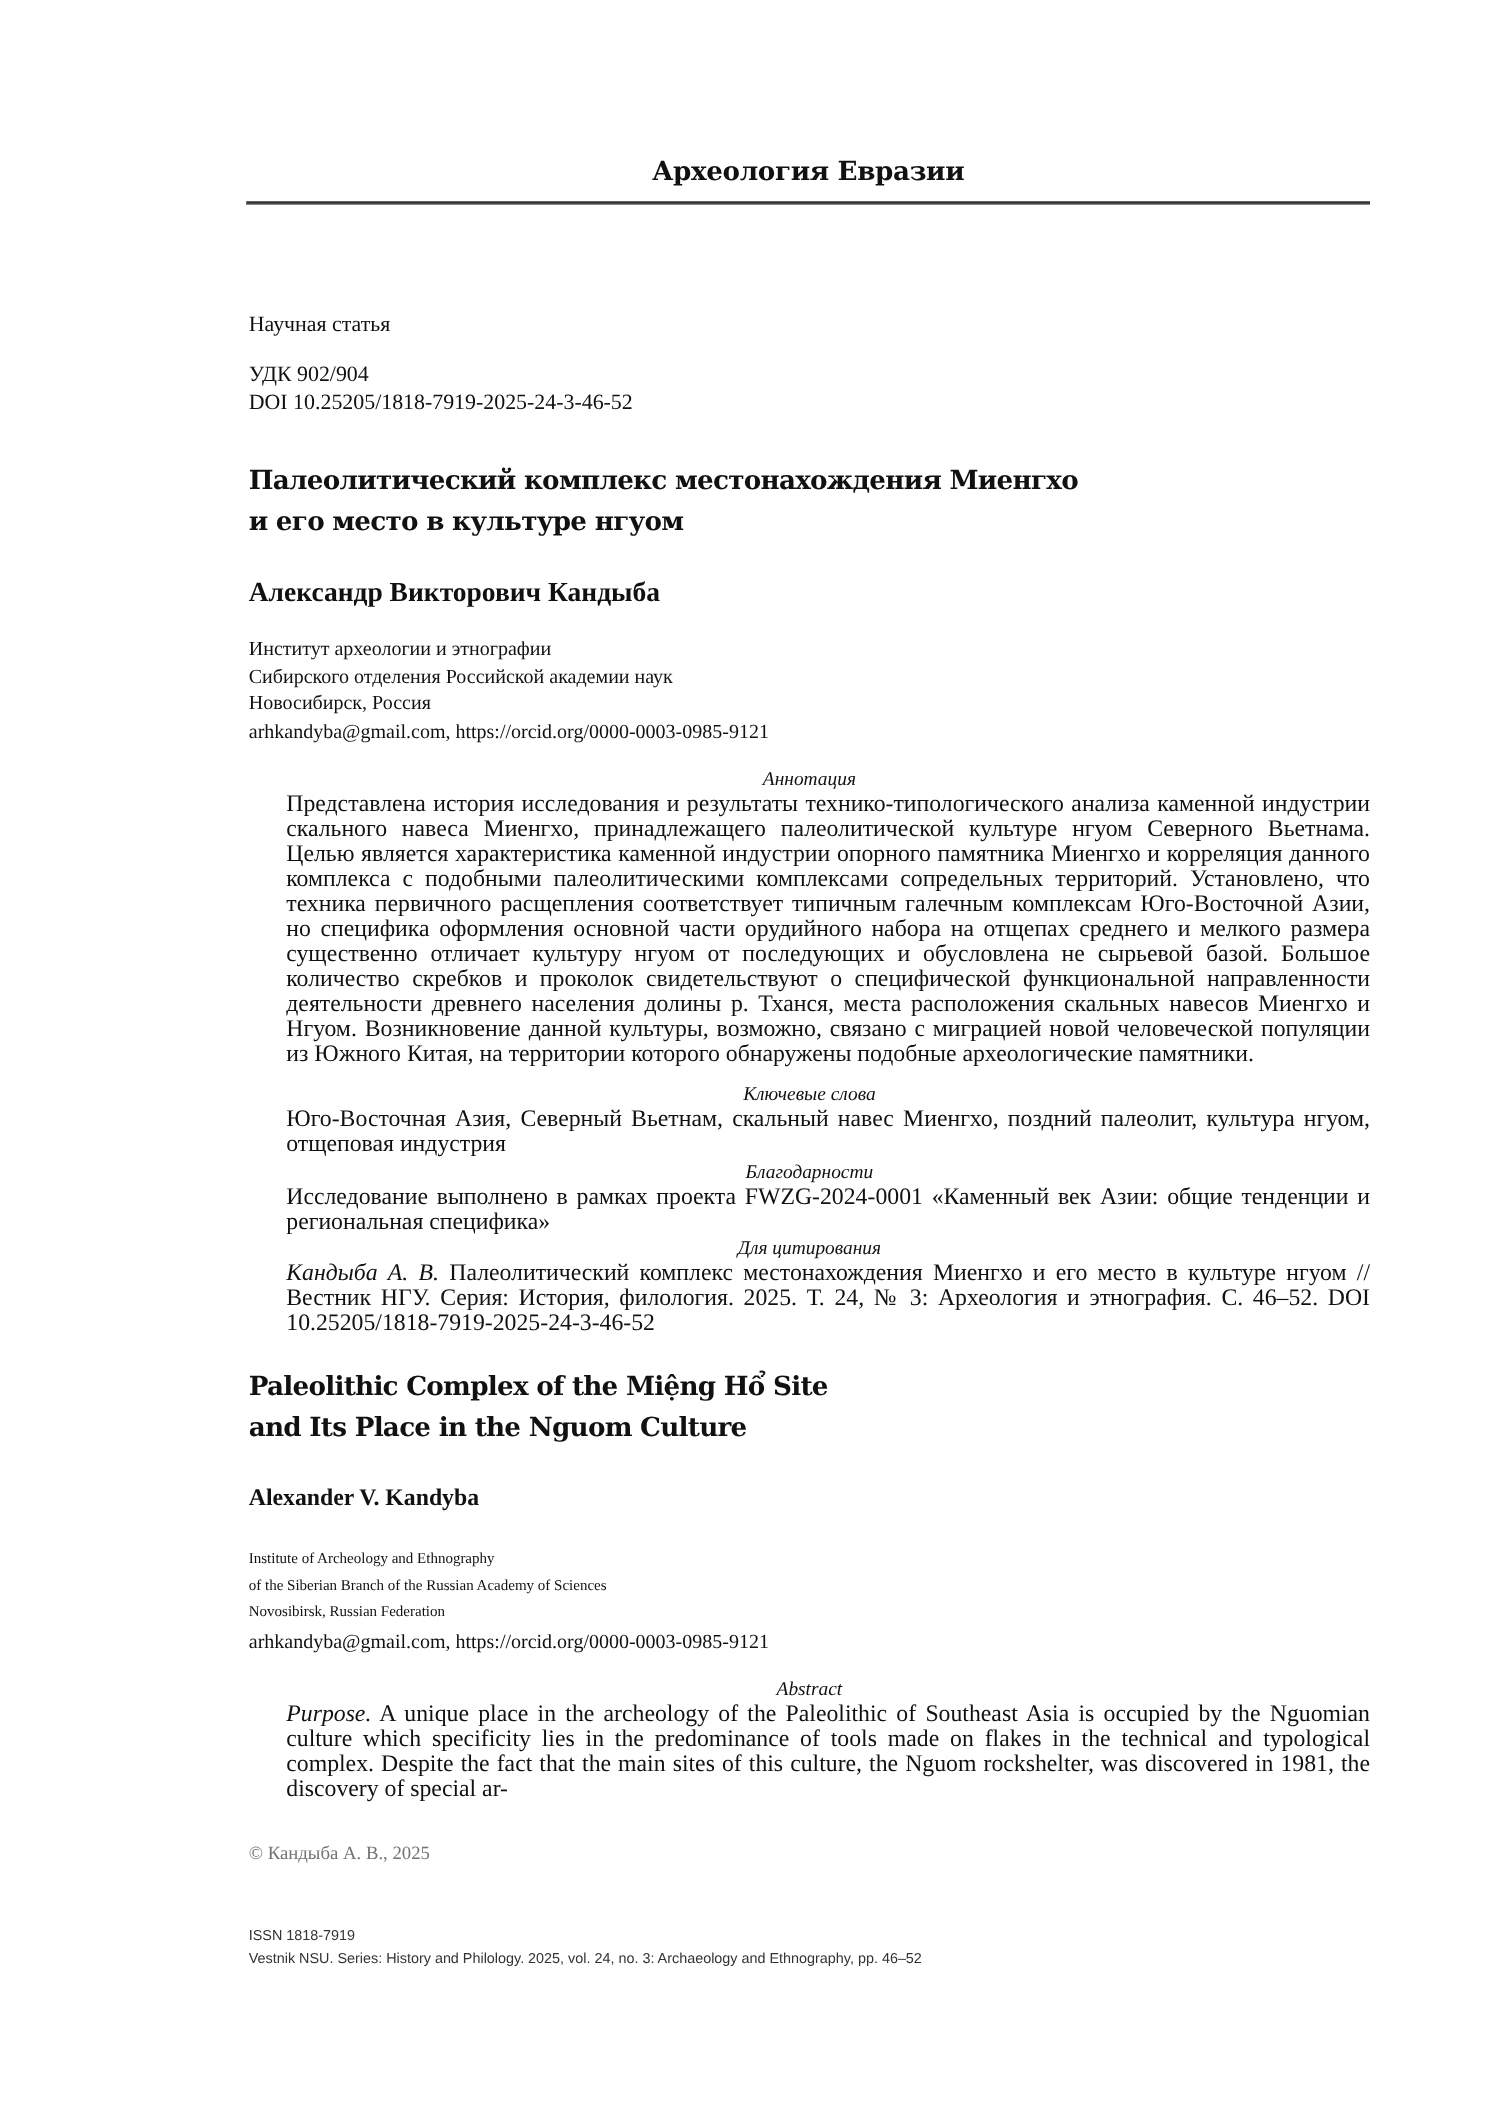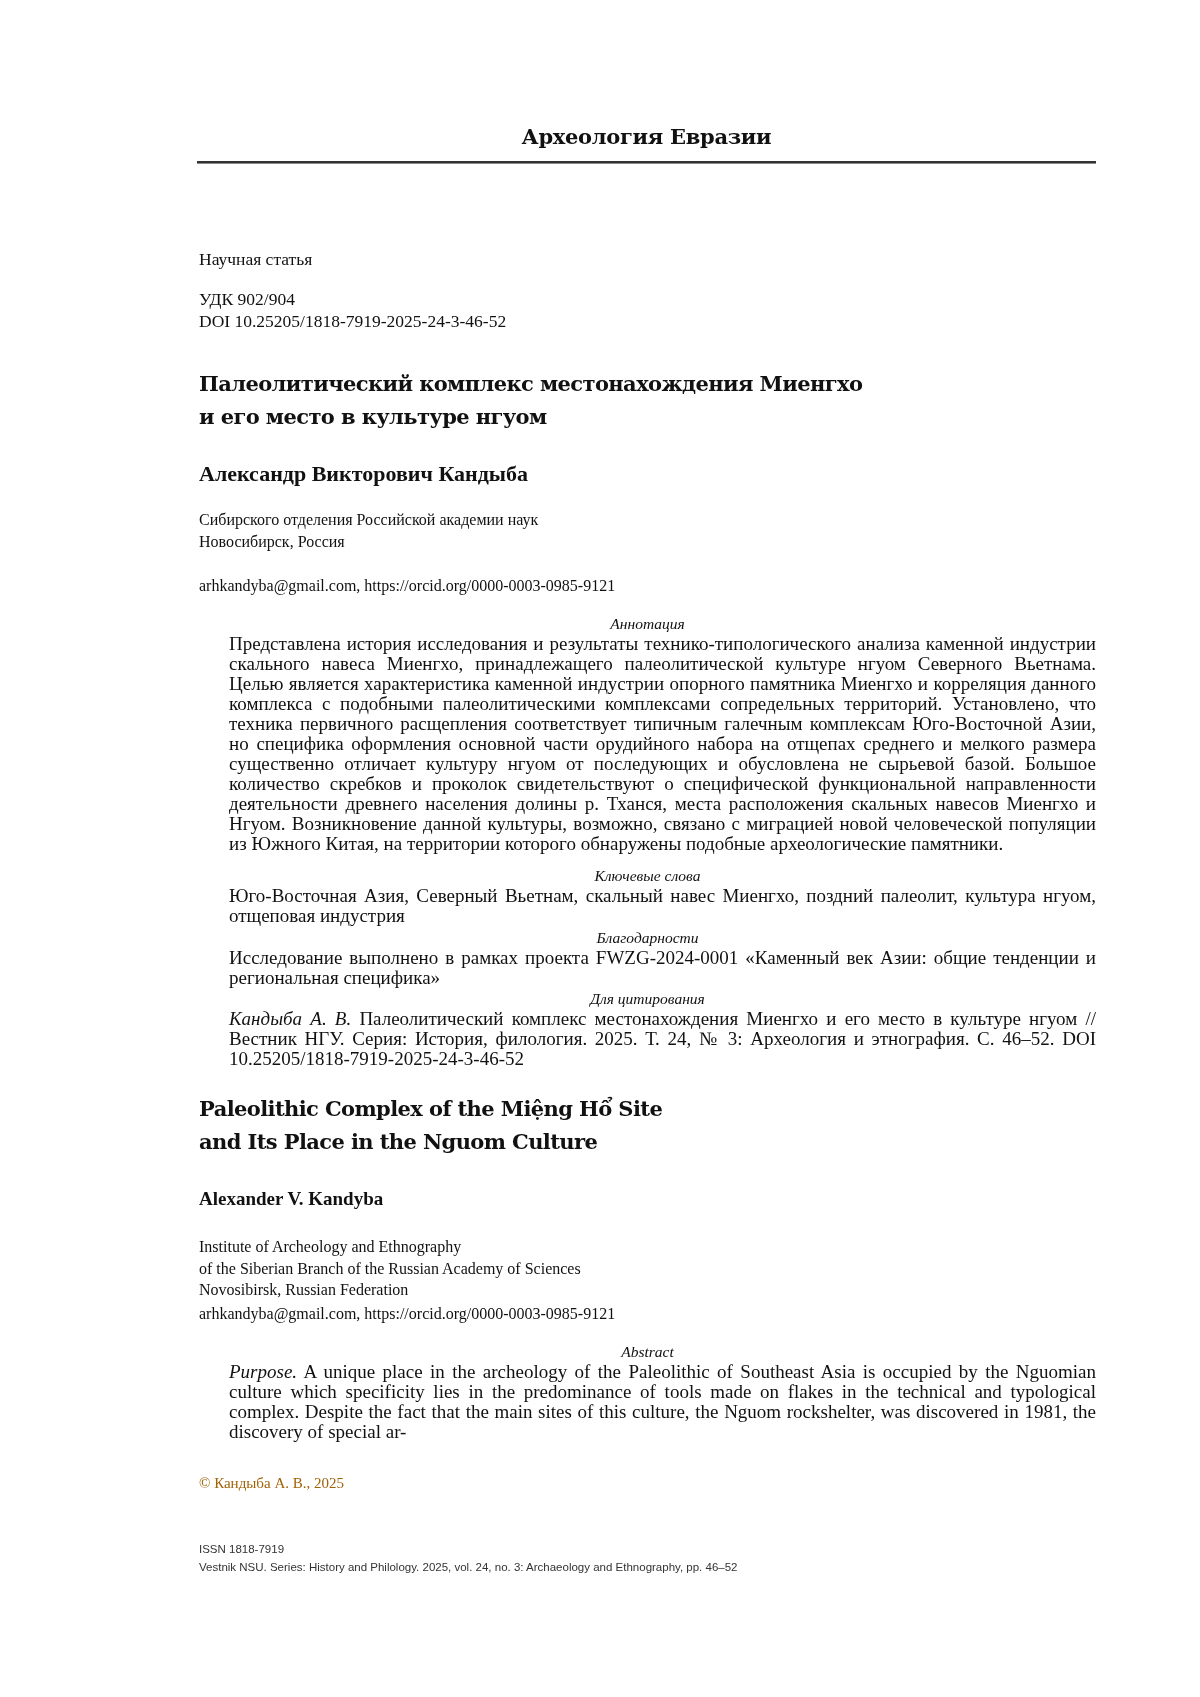--- a/index.html
+++ b/index.html
@@ -25,25 +25,25 @@
   .section-label { font-style: italic; font-size: 15.5px; line-height: 20px; text-align: center; }
   .section-body { padding-left: 30px; font-size: 19px; line-height: 20px; text-align: justify; }
 
   .annot { top: 614px; }
   .kw { top: 866px; }
   .ack { top: 928px; }
   .cite { top: 989px; }
 
   .title-en { top: 1092px; font-family: "DejaVu Serif", serif; font-weight: bold; font-size: 21px; line-height: 33px; letter-spacing: -0.6px; }
   .author-en { top: 1188px; font-family: "Liberation Serif", serif; font-weight: bold; font-size: 19px; }
-  .affil-en { top: 1236px; font-size: 16px; line-height: 21.5px; }
+  .affil-en { top: 1236px; font-size: 12px; line-height: 21.5px; }
   .contact-en { top: 1305px; font-size: 16px; }
   .abstract { top: 1342px; }
 
-  .copyright { top: 1475px; font-size: 15px; color: #a16207; }
+  .copyright { top: 1475px; font-size: 15px; color: #737373; }
   .footer { top: 1540px; font-size: 11.5px; line-height: 18px; color: #333; font-family: Liberation Sans, sans-serif; }
 
   .italic { font-style: italic; }
   .line { display: block; }
 </style>
 </head>
 <body>
 
 <div class="page">
 
@@ -55,20 +55,21 @@
   <div class="block small-line doi">DOI 10.25205/1818-7919-2025-24-3-46-52</div>
 
   <div class="block title-ru">
     <span class="line">Палеолитический комплекс местонахождения Миенгхо</span>
     <span class="line">и его место в культуре нгуом</span>
   </div>
 
   <div class="block author-ru">Александр Викторович Кандыба</div>
 
   <div class="block affil">
+    <span class="line">Институт археологии и этнографии</span>
     <span class="line">Сибирского отделения Российской академии наук</span>
     <span class="line">Новосибирск, Россия</span>
   </div>
   <div class="block contact-ru">arhkandyba@gmail.com, https://orcid.org/0000-0003-0985-9121</div>
 
   <div class="block annot">
     <div class="section-label">Аннотация</div>
     <div class="section-body">Представлена история исследования и результаты технико-типологического анализа каменной индустрии скального навеса Миенгхо, принадлежащего палеолитической культуре нгуом Северного Вьетнама. Целью является характеристика каменной индустрии опорного памятника Миенгхо и корреляция данного комплекса с подобными палеолитическими комплексами сопредельных территорий. Установлено, что техника первичного расщепления соответствует типичным галечным комплексам Юго-Восточной Азии, но специфика оформления основной части орудийного набора на отщепах среднего и мелкого размера существенно отличает культуру нгуом от последующих и обусловлена не сырьевой базой. Большое количество скребков и проколок свидетельствуют о специфической функциональной направленности деятельности древнего населения долины р. Тханся, места расположения скальных навесов Миенгхо и Нгуом. Возникновение данной культуры, возможно, связано с миграцией новой человеческой популяции из Южного Китая, на территории которого обнаружены подобные археологические памятники.</div>
   </div>
 

